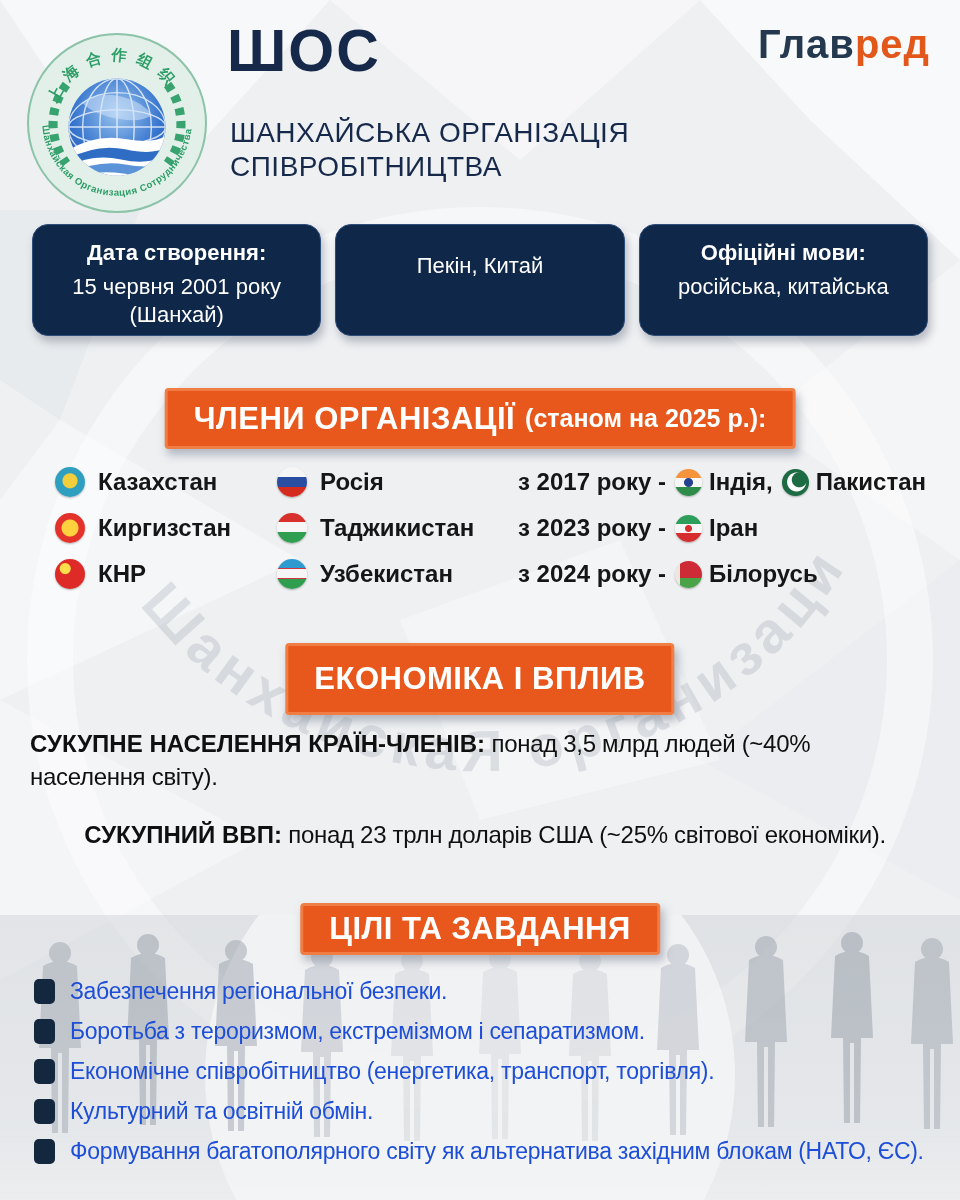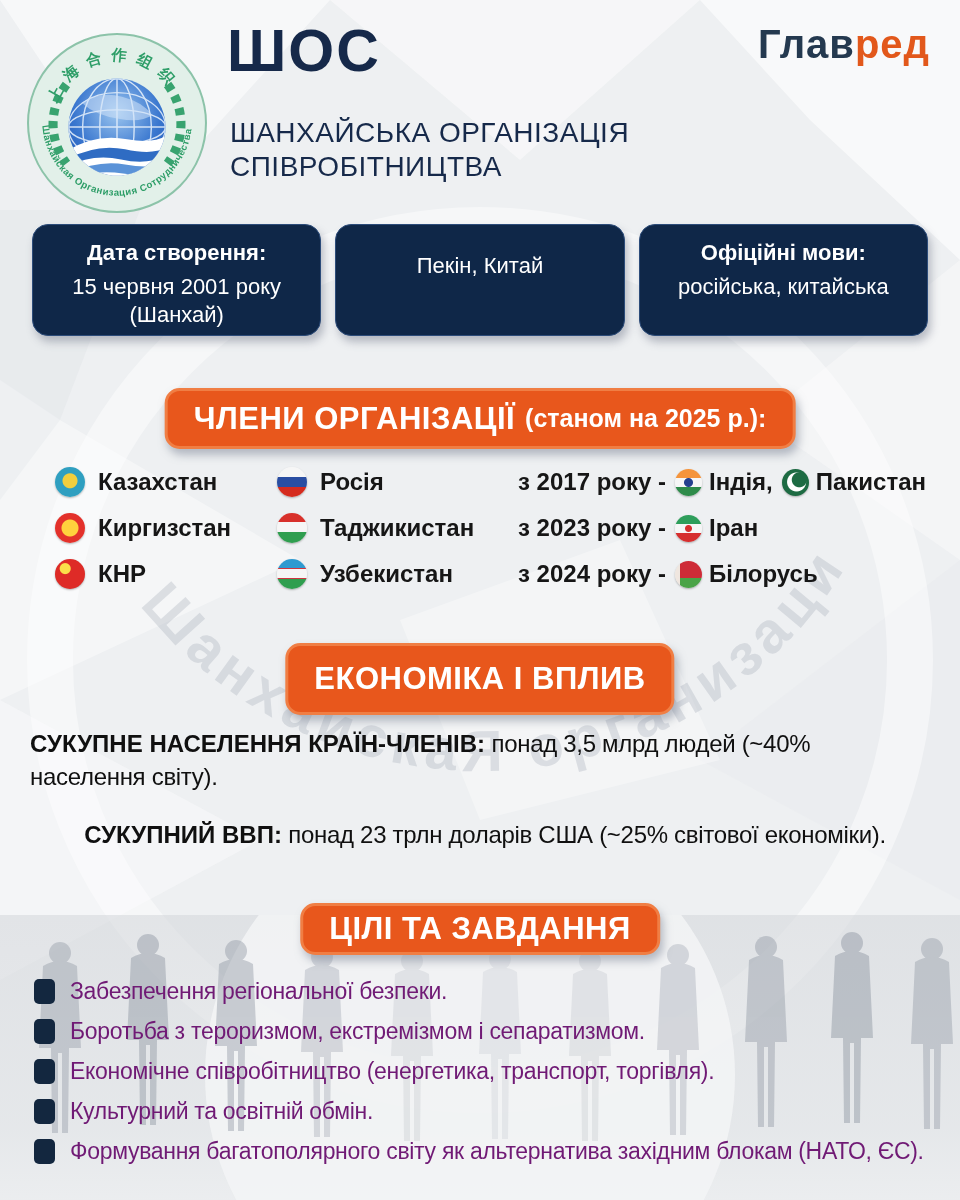--- a/index.html
+++ b/index.html
@@ -18,21 +18,21 @@
 
   
   .cards { position:absolute; left:32px; right:32px; top:224px; display:flex; gap:14px; }
   .card { flex:1; height:112px; background:#0f2748; border:1px solid #2c4c7a; border-radius:16px;
           box-shadow:3px 6px 9px rgba(110,118,135,.45); color:#fff; text-align:center; padding:15px 10px 0; }
   .card .ctitle { font-size:22px; font-weight:bold; margin-bottom:7px; }
   .card .cvalue { font-size:22px; line-height:28px; }
 
   
   .banner { position:absolute; left:50%; transform:translateX(-50%); background:#e8571c; border:3px solid #f07e44;
-            border-radius:15px; box-shadow:3px 6px 8px rgba(120,128,145,.5); color:#fff; white-space:nowrap;
+            border-radius:4px; box-shadow:3px 6px 8px rgba(120,128,145,.5); color:#fff; white-space:nowrap;
             display:flex; align-items:center; justify-content:center; padding:0 26px; }
   .banner .big { font-size:31px; font-weight:bold; letter-spacing:.5px; }
   .banner .small { font-size:25px; font-weight:bold; margin-left:10px; }
   .banner-members { top:388px; height:61px; }
   .banner-economy { top:643px; height:72px; }
   .banner-goals   { top:903px; height:52px; }
 
   
   .mcol { position:absolute; top:466px; }
   .mcol-1 { left:55px; } .mcol-2 { left:277px; } .mcol-3 { left:518px; }
@@ -51,21 +51,21 @@
   .flag-belarus    { background:linear-gradient(90deg, #efe6df 0 17%, rgba(0,0,0,0) 17%), linear-gradient(#ce2b37 0 64%, #4aa347 64%); }
 
   
   .econ { position:absolute; left:30px; width:860px; color:#101010; font-size:24px; line-height:33px; letter-spacing:-.3px; }
   .econ-p1 { top:727px; }
   .econ-p2 { top:818px; width:910px; white-space:nowrap;text-align:center; }
   .econ b { letter-spacing:0; }
 
   
   .goals { position:absolute; left:34px; top:978px; width:912px; list-style:none; }
-  .goals li { display:flex; align-items:flex-start; margin-bottom:13px; font-size:23px; line-height:27px; color:#701a75; letter-spacing:-.3px; }
+  .goals li { display:flex; align-items:flex-start; margin-bottom:13px; font-size:23px; line-height:27px; color:#1d4ed8; letter-spacing:-.3px; }
   .bullet-square { width:21px; height:25px; background:#13273f; border-radius:5px; flex:none; margin:1px 15px 0 0; }
 </style>
 </head>
 <body>
 
 <div class="page">
 
   <svg class="bg-layer" viewBox="0 0 960 1200" width="960" height="1200">
     <rect width="960" height="1200" fill="#eef0f2"></rect>
     <polygon points="0,0 330,0 140,210" fill="#ffffff" opacity="0.55"></polygon>

